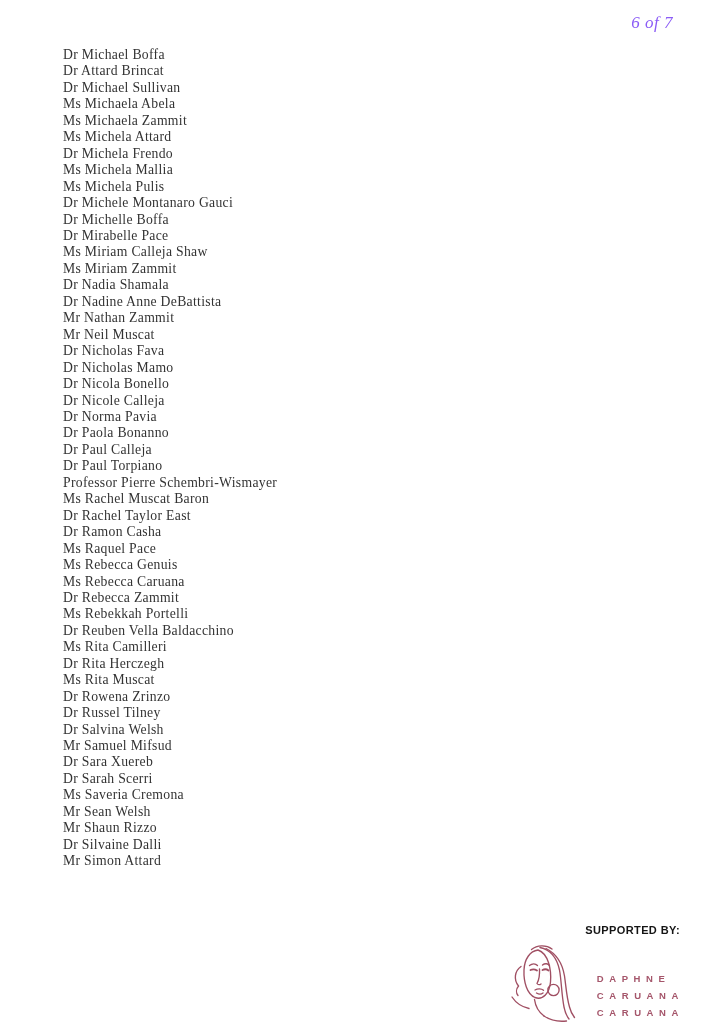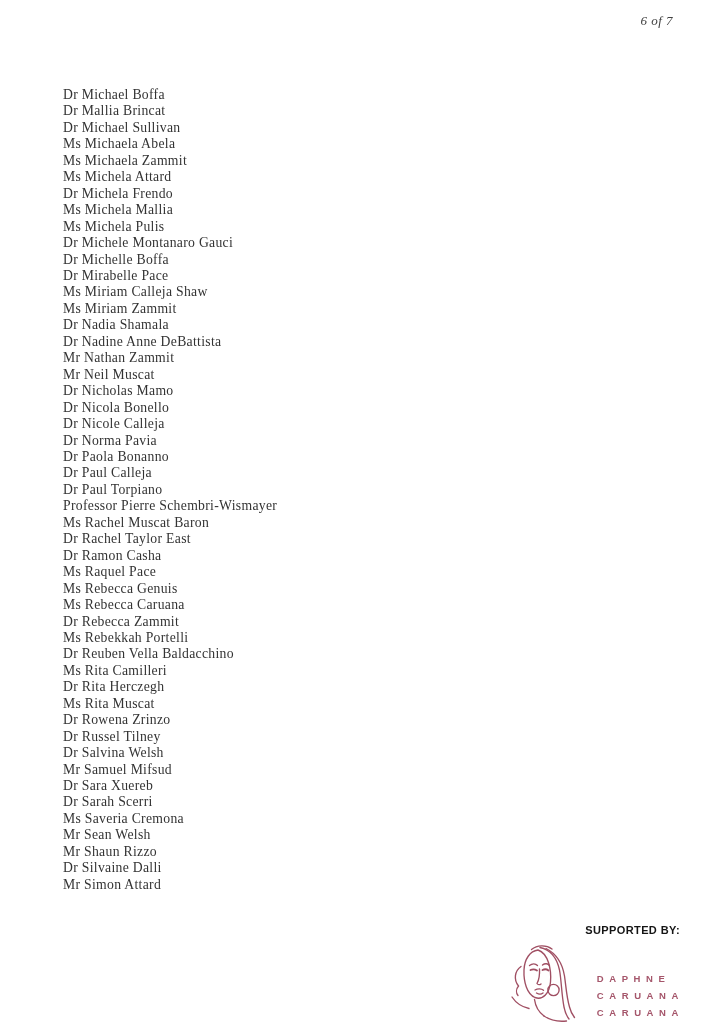--- a/index.html
+++ b/index.html
@@ -12,31 +12,30 @@
     width: 724px;
     height: 1024px;
     background: #ffffff;
     overflow: hidden;
     font-family: "Liberation Serif", serif;
   }
   .page-number {
     position: absolute;
     top: 13px;
     right: 51px;
-    font-size: 13px;
+    font-size: 17px;
     font-style: italic;
-    color: #404040;
+    color: #8b5cf6;
     letter-spacing: 0.5px;
   }
   .names-list {
     position: absolute;
     top: 47px;
     left: 63px;
     right: 24px;
-    margin-top: 40px;
   }
   .name-line {
     font-size: 13.7px;
     line-height: 16.45px;
     color: #333333;
     letter-spacing: 0.3px;
     white-space: nowrap;
   }
   .footer {
     position: absolute;
@@ -89,37 +88,38 @@
 </style>
 </head>
 <body>
 
 <div class="page">
 
   <div class="page-number">6 of 7</div>
 
   <div class="names-list">
       <div class="name-line">Dr Michael Boffa</div>
-      <div class="name-line">Dr Mallia Brincat</div>
+      <div class="name-line">Dr Attard Brincat</div>
       <div class="name-line">Dr Michael Sullivan</div>
       <div class="name-line">Ms Michaela Abela</div>
       <div class="name-line">Ms Michaela Zammit</div>
       <div class="name-line">Ms Michela Attard</div>
       <div class="name-line">Dr Michela Frendo</div>
       <div class="name-line">Ms Michela Mallia</div>
       <div class="name-line">Ms Michela Pulis</div>
       <div class="name-line">Dr Michele Montanaro Gauci</div>
       <div class="name-line">Dr Michelle Boffa</div>
       <div class="name-line">Dr Mirabelle Pace</div>
       <div class="name-line">Ms Miriam Calleja Shaw</div>
       <div class="name-line">Ms Miriam Zammit</div>
       <div class="name-line">Dr Nadia Shamala</div>
       <div class="name-line">Dr Nadine Anne DeBattista</div>
       <div class="name-line">Mr Nathan Zammit</div>
       <div class="name-line">Mr Neil Muscat</div>
+      <div class="name-line">Dr Nicholas Fava</div>
       <div class="name-line">Dr Nicholas Mamo</div>
       <div class="name-line">Dr Nicola Bonello</div>
       <div class="name-line">Dr Nicole Calleja</div>
       <div class="name-line">Dr Norma Pavia</div>
       <div class="name-line">Dr Paola Bonanno</div>
       <div class="name-line">Dr Paul Calleja</div>
       <div class="name-line">Dr Paul Torpiano</div>
       <div class="name-line">Professor Pierre Schembri-Wismayer</div>
       <div class="name-line">Ms Rachel Muscat Baron</div>
       <div class="name-line">Dr Rachel Taylor East</div>

